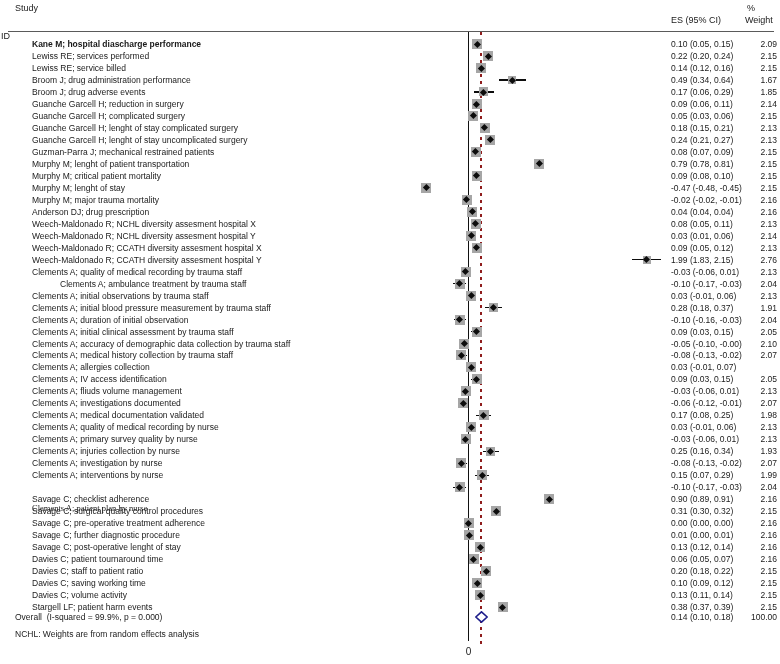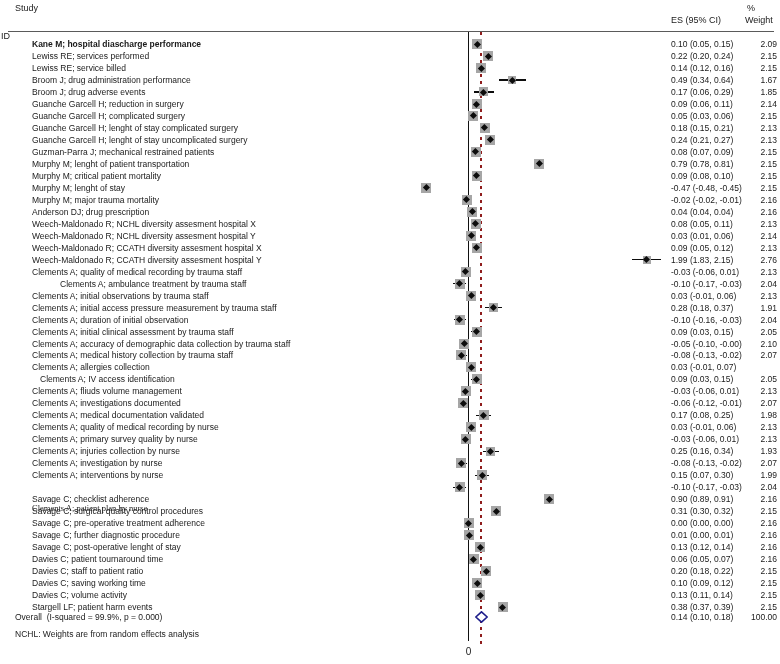--- a/index.html
+++ b/index.html
@@ -160,21 +160,21 @@
       <div class="wbox" style="left: 454.55px; top: 278.6px; width: 10px; height: 10px;"></div>
       <div class="dmark" style="left: 457.15px; top: 281.2px; width: 4.8px; height: 4.8px;"></div>
       <div class="es-col" style="left: 671px; top: 278.6px;">-0.10 (-0.17, -0.03)</div>
       <div class="w-col" style="left: 737px; top: 278.6px;">2.04</div>
       <div class="txt" style="left: 32px; top: 290.58px;">Clements A; initial observations by trauma staff</div>
       <div class="ci-line" style="left: 467.605px; top: 294.88px; width: 6.265px;"></div>
       <div class="wbox" style="left: 466.185px; top: 290.58px; width: 10px; height: 10px;"></div>
       <div class="dmark" style="left: 468.785px; top: 293.18px; width: 4.8px; height: 4.8px;"></div>
       <div class="es-col" style="left: 671px; top: 290.58px;">0.03 (-0.01, 0.06)</div>
       <div class="w-col" style="left: 737px; top: 290.58px;">2.13</div>
-      <div class="txt" style="left: 32px; top: 302.56px;">Clements A; initial access pressure measurement by trauma staff</div>
+      <div class="txt" style="left: 32px; top: 302.56px;">Clements A; initial blood pressure measurement by trauma staff</div>
       <div class="ci-line" style="left: 484.61px; top: 306.86px; width: 17.005px;"></div>
       <div class="wbox" style="left: 489.06px; top: 303.06px; width: 9px; height: 9px;"></div>
       <div class="dmark" style="left: 491.16px; top: 305.16px; width: 4.8px; height: 4.8px;"></div>
       <div class="es-col" style="left: 671px; top: 302.56px;">0.28 (0.18, 0.37)</div>
       <div class="w-col" style="left: 737px; top: 302.56px;">1.91</div>
       <div class="txt" style="left: 32px; top: 314.54px;">Clements A; duration of initial observation</div>
       <div class="ci-line" style="left: 454.18px; top: 318.84px; width: 11.635px;"></div>
       <div class="wbox" style="left: 454.55px; top: 314.54px; width: 10px; height: 10px;"></div>
       <div class="dmark" style="left: 457.15px; top: 317.14px; width: 4.8px; height: 4.8px;"></div>
       <div class="es-col" style="left: 671px; top: 314.54px;">-0.10 (-0.16, -0.03)</div>
@@ -196,21 +196,21 @@
       <div class="wbox" style="left: 456.34px; top: 350.48px; width: 10px; height: 10px;"></div>
       <div class="dmark" style="left: 458.94px; top: 353.08px; width: 4.8px; height: 4.8px;"></div>
       <div class="es-col" style="left: 671px; top: 350.48px;">-0.08 (-0.13, -0.02)</div>
       <div class="w-col" style="left: 737px; top: 350.48px;">2.07</div>
       <div class="txt" style="left: 32px; top: 362.46px;">Clements A; allergies collection</div>
       <div class="ci-line" style="left: 467.605px; top: 366.76px; width: 7.16px;"></div>
       <div class="wbox" style="left: 466.185px; top: 362.46px; width: 10px; height: 10px;"></div>
       <div class="dmark" style="left: 468.785px; top: 365.06px; width: 4.8px; height: 4.8px;"></div>
       <div class="es-col" style="left: 671px; top: 362.46px;">0.03 (-0.01, 0.07)</div>
       <div class="w-col" style="left: 737px; top: 370px; margin-left: 48px;">2.12</div>
-      <div class="txt" style="left: 32px; top: 374.44px; margin-left: 8px;">Clements A; IV access identification</div>
+      <div class="txt" style="left: 32px; top: 374.44px;">Clements A; IV access identification</div>
       <div class="ci-line" style="left: 471.185px; top: 378.74px; width: 10.74px;"></div>
       <div class="wbox" style="left: 471.555px; top: 374.44px; width: 10px; height: 10px;"></div>
       <div class="dmark" style="left: 474.155px; top: 377.04px; width: 4.8px; height: 4.8px;"></div>
       <div class="es-col" style="left: 671px; top: 374.44px;">0.09 (0.03, 0.15)</div>
       <div class="w-col" style="left: 737px; top: 374.44px;">2.05</div>
       <div class="txt" style="left: 32px; top: 386.42px;">Clements A; fliuds volume management</div>
       <div class="ci-line" style="left: 463.13px; top: 390.72px; width: 6.265px;"></div>
       <div class="wbox" style="left: 460.815px; top: 386.42px; width: 10px; height: 10px;"></div>
       <div class="dmark" style="left: 463.415px; top: 389.02px; width: 4.8px; height: 4.8px;"></div>
       <div class="es-col" style="left: 671px; top: 386.42px;">-0.03 (-0.06, 0.01)</div>
@@ -248,21 +248,21 @@
       <div class="txt" style="left: 32px; top: 458.3px;">Clements A; investigation by nurse</div>
       <div class="ci-line" style="left: 456.865px; top: 462.6px; width: 9.845px;"></div>
       <div class="wbox" style="left: 456.34px; top: 458.3px; width: 10px; height: 10px;"></div>
       <div class="dmark" style="left: 458.94px; top: 460.9px; width: 4.8px; height: 4.8px;"></div>
       <div class="es-col" style="left: 671px; top: 458.3px;">-0.08 (-0.13, -0.02)</div>
       <div class="w-col" style="left: 737px; top: 458.3px;">2.07</div>
       <div class="txt" style="left: 32px; top: 470.28px;">Clements A; interventions by nurse</div>
       <div class="ci-line" style="left: 474.765px; top: 474.58px; width: 14.32px;"></div>
       <div class="wbox" style="left: 476.925px; top: 470.28px; width: 10px; height: 10px;"></div>
       <div class="dmark" style="left: 479.525px; top: 472.88px; width: 4.8px; height: 4.8px;"></div>
-      <div class="es-col" style="left: 671px; top: 470.28px;">0.15 (0.07, 0.30)</div>
+      <div class="es-col" style="left: 671px; top: 470.28px;">0.15 (0.07, 0.29)</div>
       <div class="w-col" style="left: 737px; top: 470.28px;">1.99</div>
       <div class="txt" style="left: 32px; top: 503px; font-family: Liberation Serif, serif;">Clements A; patient plan by nurse</div>
       <div class="ci-line" style="left: 453.285px; top: 486.56px; width: 12.53px;"></div>
       <div class="wbox" style="left: 454.55px; top: 482.26px; width: 10px; height: 10px;"></div>
       <div class="dmark" style="left: 457.15px; top: 484.86px; width: 4.8px; height: 4.8px;"></div>
       <div class="es-col" style="left: 671px; top: 482.26px;">-0.10 (-0.17, -0.03)</div>
       <div class="w-col" style="left: 737px; top: 482.26px;">2.04</div>
       <div class="txt" style="left: 32px; top: 494.24px;">Savage C; checklist adherence</div>
       <div class="ci-line" style="left: 548.155px; top: 498.54px; width: 1.79px;"></div>
       <div class="wbox" style="left: 544.05px; top: 494.24px; width: 10px; height: 10px;"></div>

